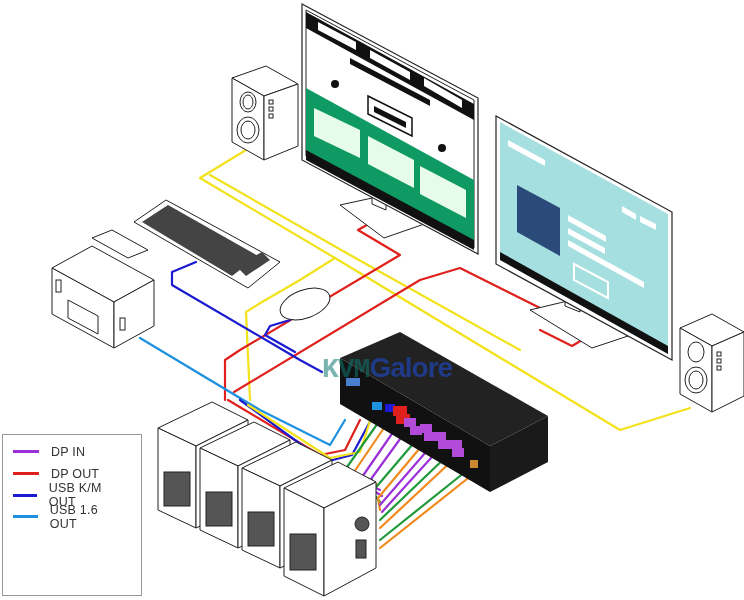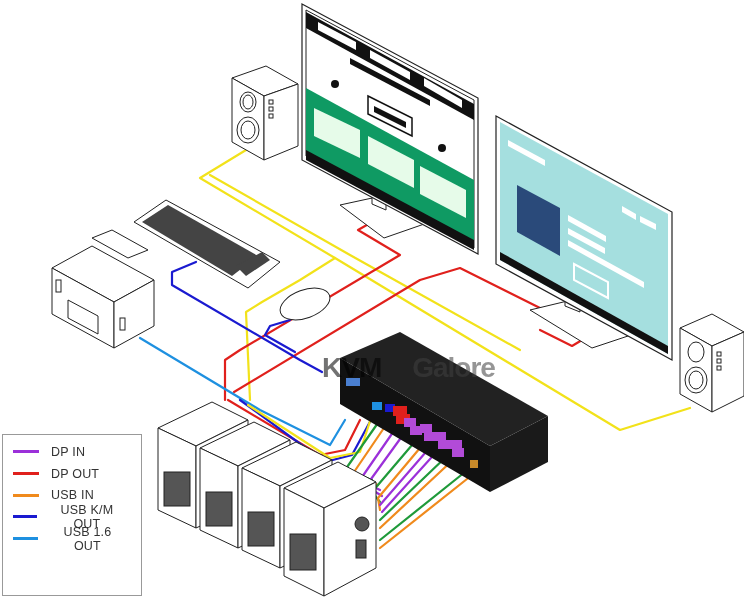--- a/index.html
+++ b/index.html
@@ -1,23 +1,23 @@
 <!DOCTYPE html>
 <html><head>
 <meta charset="utf-8">
 <style>
   html,body{margin:0;padding:0;background:#fff;}
   body{width:744px;height:600px;position:relative;overflow:hidden;font-family:"Liberation Sans",sans-serif;}
   svg{position:absolute;left:0;top:0;}
-  .legend{position:absolute;left:2px;top:434px;width:140px;height:162px;border:1.5px solid #999;background:#fff;box-sizing:border-box;padding:6px 16px 0 10px;text-align:center;}
+  .legend{position:absolute;left:2px;top:434px;width:140px;height:162px;border:1.5px solid #999;background:#fff;box-sizing:border-box;padding:6px 16px 0 10px;}
   .legend-row{display:flex;align-items:center;height:21.7px;}
   .legend-swatch{width:26px;height:3px;margin-right:12px;}
   .legend-label{font-size:12.5px;color:#333;letter-spacing:0.2px;}
   .wm{position:absolute;left:322px;top:352px;font-size:28px;font-weight:bold;letter-spacing:-1px;opacity:.55;}
-  .wm .a{color:#000000;} .wm .b{color:#404040;margin-left:31px;}
+  .wm .a{color:#0f766e;font-family:Liberation Mono, monospace;} .wm .b{color:#1d4ed8;}
 </style>
 </head>
 <body>
 
 <svg width="744" height="600" viewBox="0 0 744 600">
 
   <g fill="none" stroke-width="2.2" stroke-linejoin="round" stroke-linecap="round">
 
     <path stroke="#f2e21a" d="M246,150 L200,178 L335,258 L300,280 L262,302 L246,312 L250,400"></path>
 
@@ -193,24 +193,20 @@
 <div class="legend">
   <div class="legend-row">
     <span class="legend-swatch" style="background:#9b30d9"></span>
     <span class="legend-label">DP IN</span>
   </div>
   <div class="legend-row">
     <span class="legend-swatch" style="background:#e0201c"></span>
     <span class="legend-label">DP OUT</span>
   </div>
   <div class="legend-row">
-    <span class="legend-swatch" style="background:#f08a1c"></span>
-    <span class="legend-label">USB IN</span>
-  </div>
-  <div class="legend-row">
     <span class="legend-swatch" style="background:#1a1ad0"></span>
     <span class="legend-label">USB K/M OUT</span>
   </div>
   <div class="legend-row">
     <span class="legend-swatch" style="background:#1e90e0"></span>
     <span class="legend-label">USB 1.6 OUT</span>
   </div>
 </div>
 
 </body></html>

